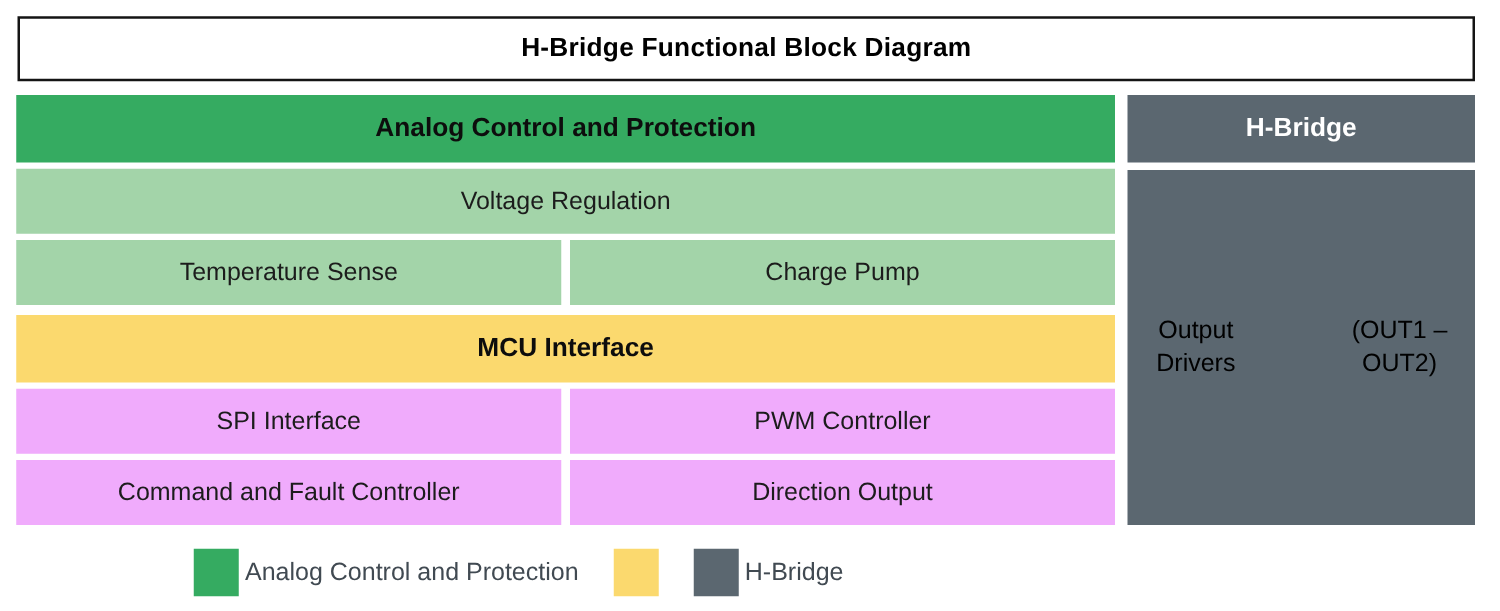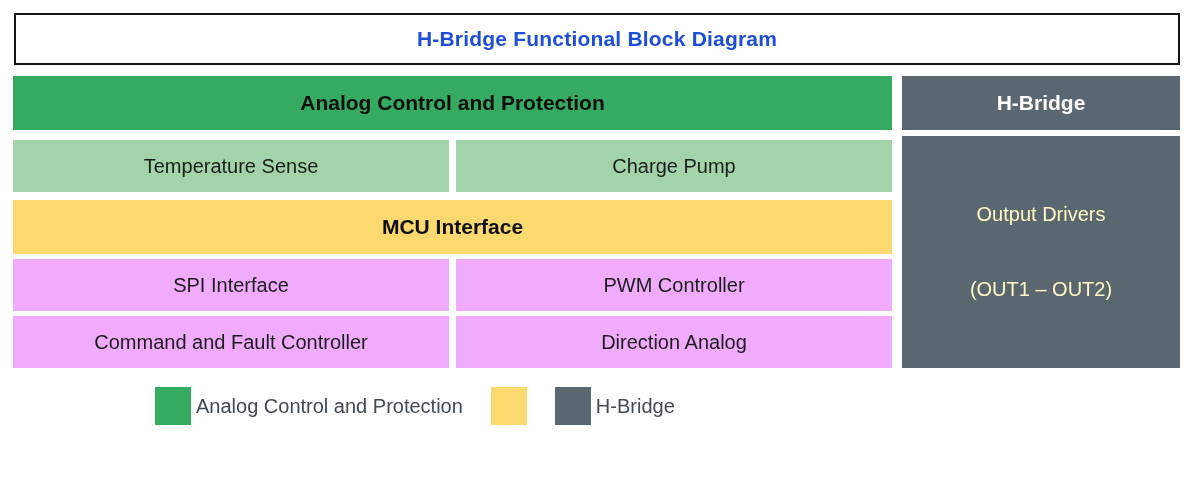--- a/index.html
+++ b/index.html
@@ -13,21 +13,21 @@
 
   .title-box {
     margin: 13px 20px 0 14px;
     height: 52px;
     border: 2px solid #141414;
     display: flex;
     align-items: center;
     justify-content: center;
     font-weight: bold;
     font-size: 21px;
-    color: #1d4ed8;
+    color: #000000;
     letter-spacing: 0.2px;
   }
 
   .main {
     display: flex;
     gap: 10px;
     margin: 11px 20px 0 13px;
   }
   .left-col { flex: 1; min-width: 0; }
   .right-col { width: 278px; flex: none; display: flex; flex-direction: column; }
@@ -64,23 +64,23 @@
     display: flex;
     align-items: center;
     justify-content: center;
     font-weight: bold;
     font-size: 21px;
   }
   .output-box {
     margin-top: 6px;
     flex: 1;
     background: #5b6770;
-    color: #fef9c3;
+    color: #000000;
     display: flex;
-    flex-direction: column;
+    flex-direction: row;
     align-items: center;
     justify-content: center;
     font-size: 20px;
     line-height: 27px;
     text-align: center;
     gap: 48px;
   }
 
   .legend {
     display: flex;
@@ -104,37 +104,38 @@
     <span>H-Bridge Functional Block Diagram</span>
   </div>
 
   <div class="main">
 
     <div class="left-col">
 
       <div class="header-bar green-header">Analog Control and Protection</div>
 
       <div class="row">
+        <div class="cell green-cell">Voltage Regulation</div>
       </div>
 
       <div class="row">
         <div class="cell green-cell">Temperature Sense</div>
         <div class="cell green-cell">Charge Pump</div>
       </div>
 
       <div class="header-bar yellow-header">MCU Interface</div>
 
       <div class="row">
         <div class="cell yellow-cell">SPI Interface</div>
         <div class="cell yellow-cell">PWM Controller</div>
       </div>
 
       <div class="row">
         <div class="cell yellow-cell">Command and Fault Controller</div>
-        <div class="cell yellow-cell">Direction Analog</div>
+        <div class="cell yellow-cell">Direction Output</div>
       </div>
 
     </div>
 
     <div class="right-col">
       <div class="hb-header">H-Bridge</div>
       <div class="output-box">
         <span>Output Drivers</span>
         <span>(OUT1 – OUT2)</span>
       </div>

